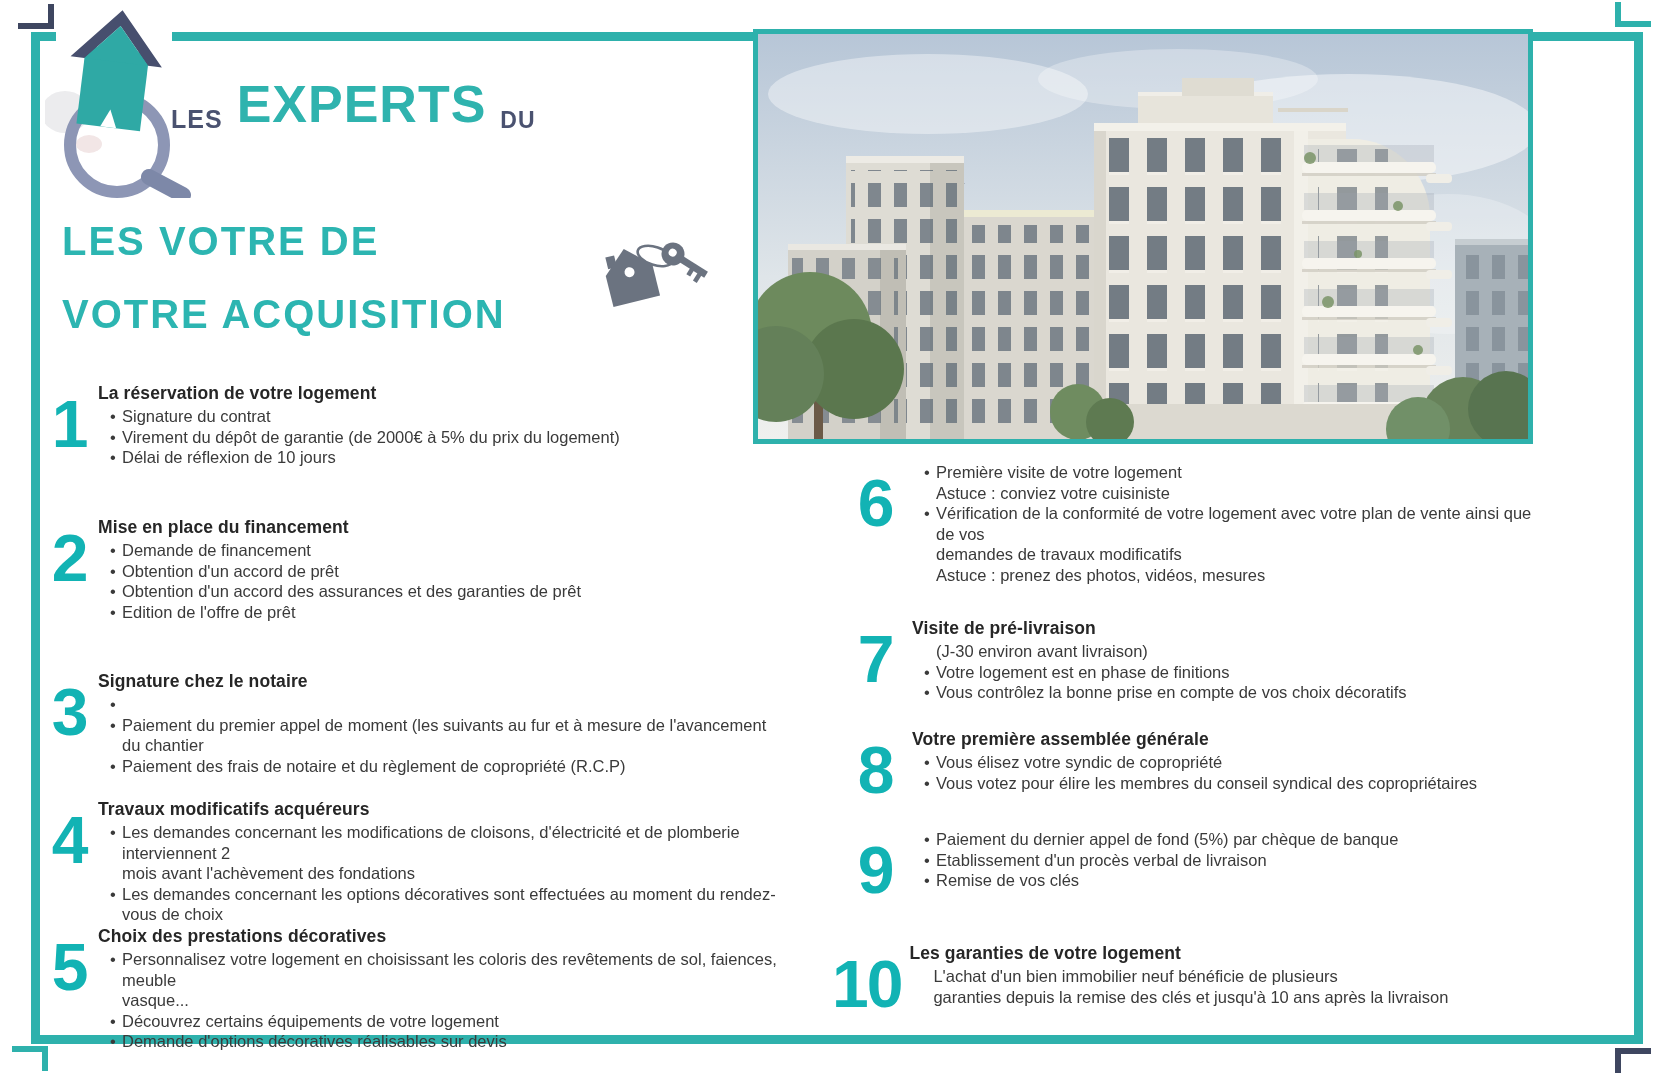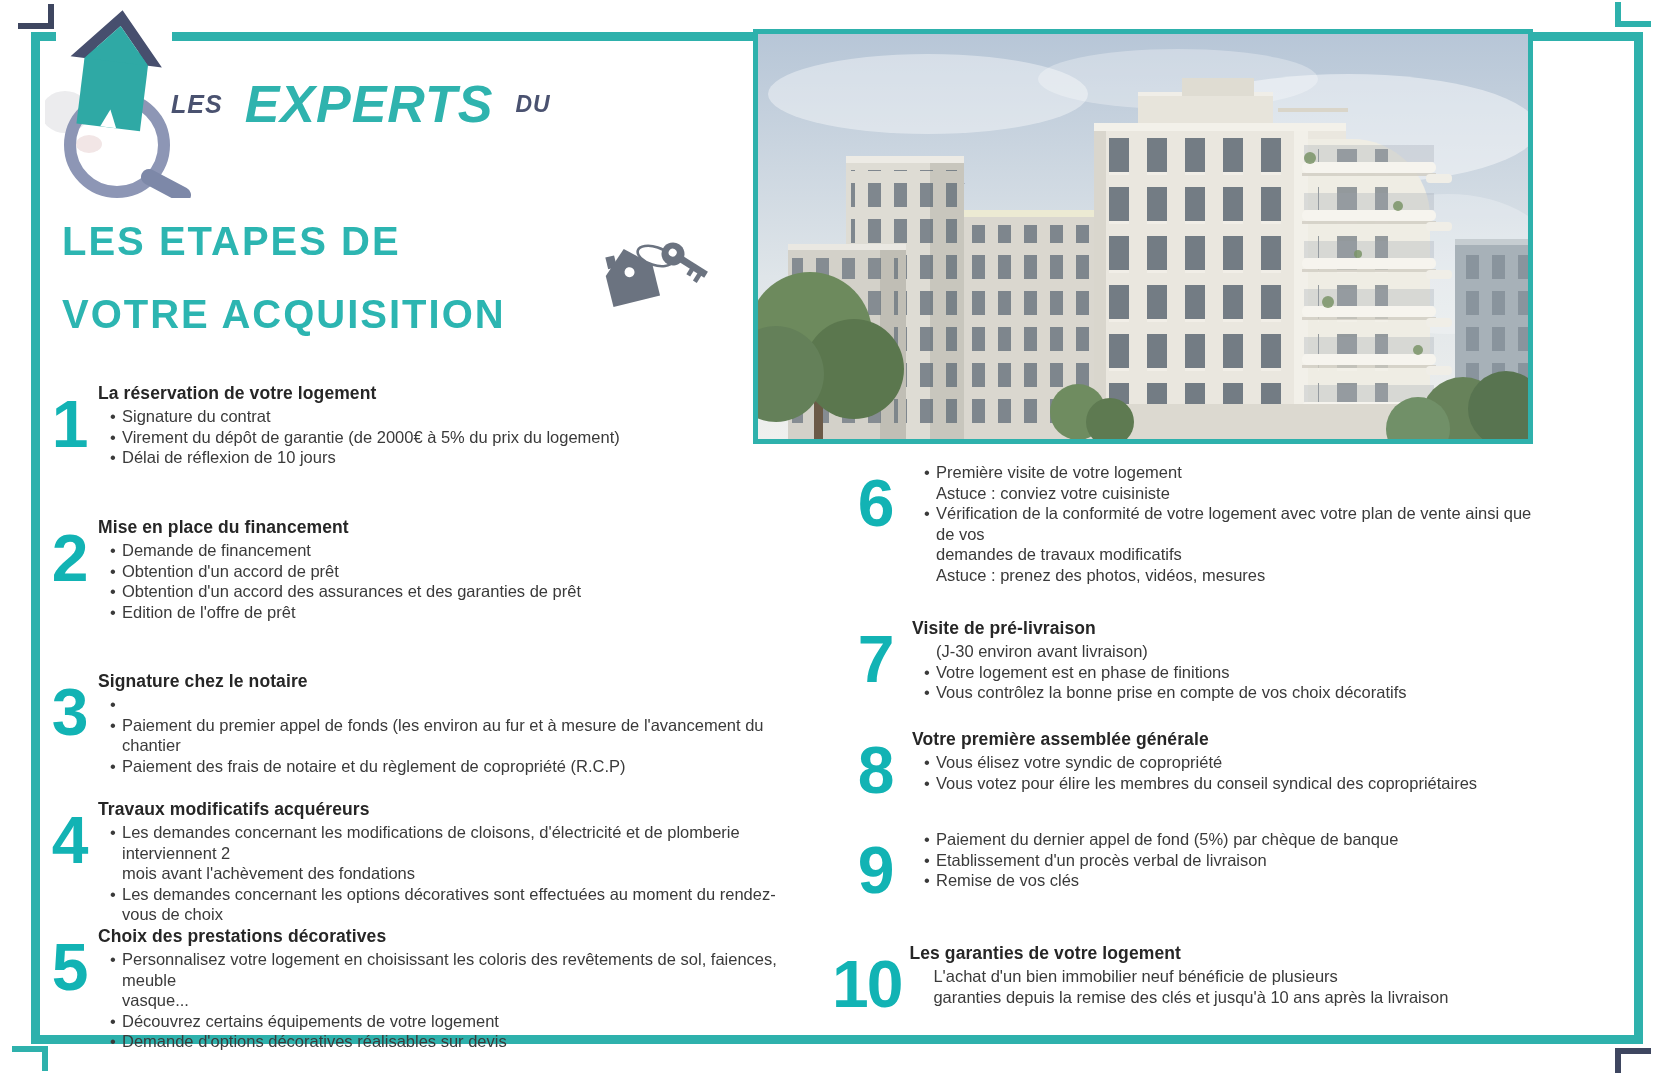--- a/index.html
+++ b/index.html
@@ -10,22 +10,22 @@
   .corner.tl{left:18px;top:4px;border-right:6px solid #3e4660;border-bottom:6px solid #3e4660;}
   .corner.tr{left:1615px;top:2px;border-left:6px solid #2eb1ac;border-bottom:6px solid #2eb1ac;}
   .corner.bl{left:12px;top:1046px;border-right:6px solid #2eb1ac;border-top:6px solid #2eb1ac;}
   .corner.br{left:1615px;top:1048px;border-left:6px solid #3e4660;border-top:6px solid #3e4660;}
   
   .frame{position:absolute;left:31px;top:32px;width:1612px;height:1012px;box-sizing:border-box;
          border:9px solid #2eb1ac;}
   .logo-mask{position:absolute;left:56px;top:27px;width:116px;height:20px;background:#fff;}
   
   .logo-icon{position:absolute;left:45px;top:2px;}
-  .logo-text{position:absolute;left:171px;top:74px;display:flex;align-items:center;gap:22px;
-             white-space:nowrap;font-style:italic;}
+  .logo-text{position:absolute;left:171px;top:74px;display:flex;align-items:flex-end;gap:14px;
+             white-space:nowrap;}
   .logo-les{font-size:25px;font-weight:700;color:#4a5270;letter-spacing:1px;}
   .logo-experts{font-size:52px;font-weight:700;color:#2fb3ae;letter-spacing:1px;}
   .logo-du{font-size:23px;font-weight:700;color:#4a5270;letter-spacing:1px;}
   .logo-neuf{font-size:52px;font-weight:700;color:#474f6e;letter-spacing:1px;}
   
   .main-title{position:absolute;left:62px;top:205px;font-size:40px;line-height:73px;font-weight:700;
               color:#2cb5b1;letter-spacing:2px;white-space:nowrap;}
   .key-icon{position:absolute;left:593px;top:238px;}
   
   .photo{position:absolute;left:753px;top:29px;width:780px;height:415px;box-sizing:border-box;
@@ -68,21 +68,21 @@
     </g>
   </svg>
 
   <div class="logo-text">
     <span class="logo-les">LES</span>
     <span class="logo-experts">EXPERTS</span>
     <span class="logo-du">DU</span>
   </div>
 
   <div class="main-title">
-    <div>LES ETAPES DE</div>
+    <div>LES VOTRE DE</div>
     <div>VOTRE ACQUISITION</div>
   </div>
 
   <svg class="key-icon" width="118" height="70" viewBox="0 0 118 70">
     <ellipse cx="62" cy="18" rx="18" ry="9" fill="none" stroke="#6b7380" stroke-width="2.6" transform="rotate(18 62 18)"></ellipse>
     <g transform="translate(6,6) rotate(-14 32 34)">
       <rect x="12" y="8" width="9" height="12" fill="#6b7380"></rect>
       <polygon points="8,26 32,4 56,26 56,58 8,58" fill="#6b7380"></polygon>
       <circle cx="32" cy="28" r="5" fill="#ffffff"></circle>
     </g>
@@ -264,21 +264,21 @@
       </div>
       <div class="step" style="left: 48px; top: 671px; width: 740px;">
         <div class="step-num" style="min-width: 42px;">3</div>
         <div class="step-body">
           <div class="step-title">Signature chez le notaire</div>
           <div class="item">
             <span class="dot">•</span>
           </div>
           <div class="item">
             <span class="dot">•</span>
-            <span class="txt">Paiement du premier appel de fonds (les environ au fur et à mesure de l'avancement du chantier</span>
+            <span class="txt">Paiement du premier appel de moment (les suivants au fur et à mesure de l'avancement du chantier</span>
           </div>
           <div class="item">
             <span class="dot">•</span>
             <span class="txt">Paiement des frais de notaire et du règlement de copropriété (R.C.P)</span>
           </div>
         </div>
       </div>
       <div class="step" style="left: 48px; top: 799px; width: 740px;">
         <div class="step-num" style="min-width: 42px;">4</div>
         <div class="step-body">

